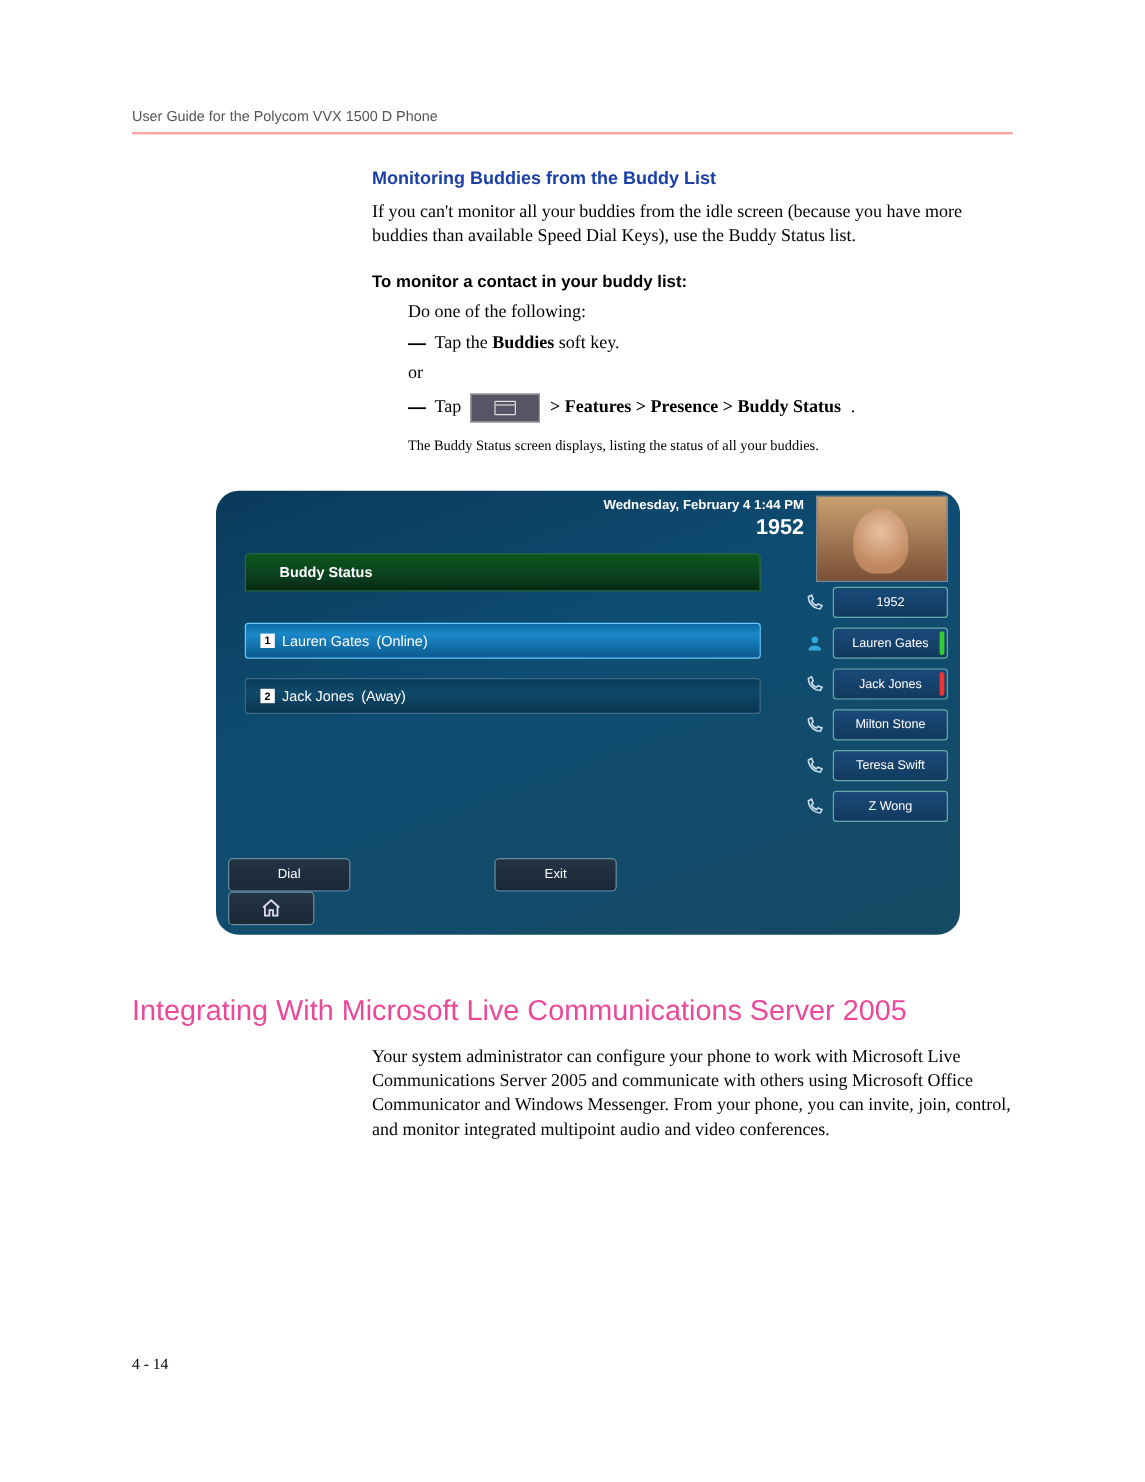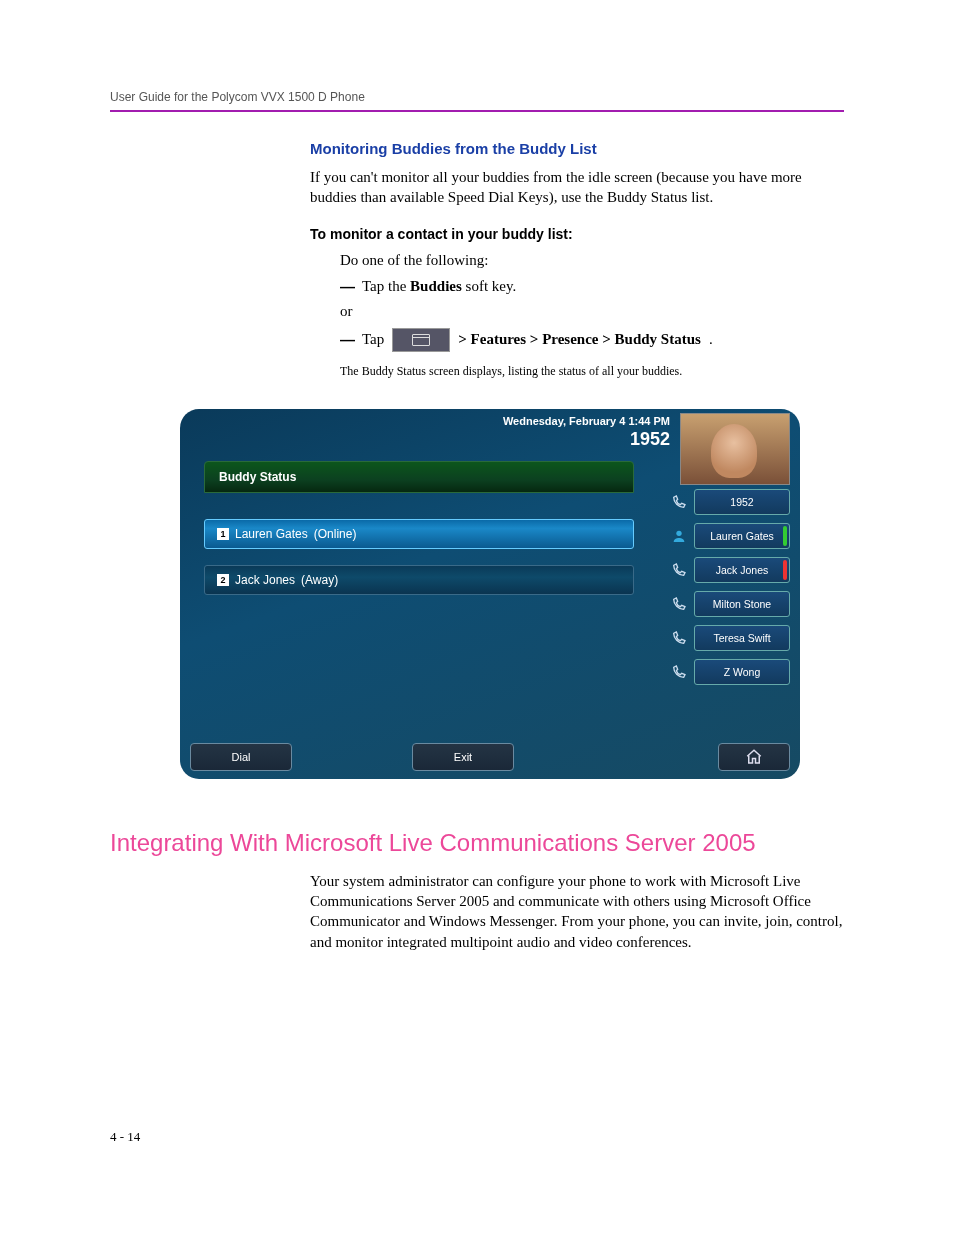--- a/index.html
+++ b/index.html
@@ -13,21 +13,21 @@
   .page {
     padding: 90px 110px 60px 110px;
     position: relative;
     min-height: 1235px;
     box-sizing: border-box;
   }
   .running-head {
     font-family: Arial, Helvetica, sans-serif;
     font-size: 12px;
     color: #555;
-    border-bottom: 2px solid #a21caf;
+    border-bottom: 2px solid #fca5a5;
     padding-bottom: 6px;
     margin-bottom: 28px;
   }
   .content {
     margin-left: 200px;
   }
   .h3 {
     font-family: Arial, Helvetica, sans-serif;
     font-weight: bold;
     color: #1a3fa6;
@@ -169,21 +169,21 @@
   .marker.red{ background:#e33; }
 
   .panel {
     position: absolute;
     left: 24px; top: 52px;
     width: 430px;
   }
   .panel-title {
     background: linear-gradient(#0c561c, #0c4020 60%, #062810);
     border-radius: 4px 4px 0 0;
-    padding: 8px 14px;
+    padding: 8px 28px;
     font-size: 12px;
     font-weight: bold;
     border: 1px solid #2a6a3a;
   }
   .panel-spacer { height: 26px; }
   .buddy-row {
     background: linear-gradient(#0a6aa8, #1a88c8 30%, #0a5a90 100%);
     border: 1px solid #6cf;
     border-radius: 3px;
     padding: 7px 12px;
@@ -197,21 +197,22 @@
   }
   .num-badge {
     width:12px; height:12px; background:#fff; color:#000; font-size:9px; font-weight:bold;
     display:flex; align-items:center; justify-content:center; flex:0 0 auto;
   }
   .softkeys {
     position: absolute;
     left: 10px; right: 10px; bottom: 8px;
     display: flex;
     justify-content: space-between;
-    align-items: center;
+    align-items: flex-start;
+    flex-direction: column;
   }
   .softkey {
     width: 100px; height: 26px;
     background: linear-gradient(#243444, #1a2838);
     border: 1px solid #6a8aa0;
     border-radius: 4px;
     font-size: 11px;
     display:flex; align-items:center; justify-content:center;
   }
   .softkey.home { width: 70px; }

